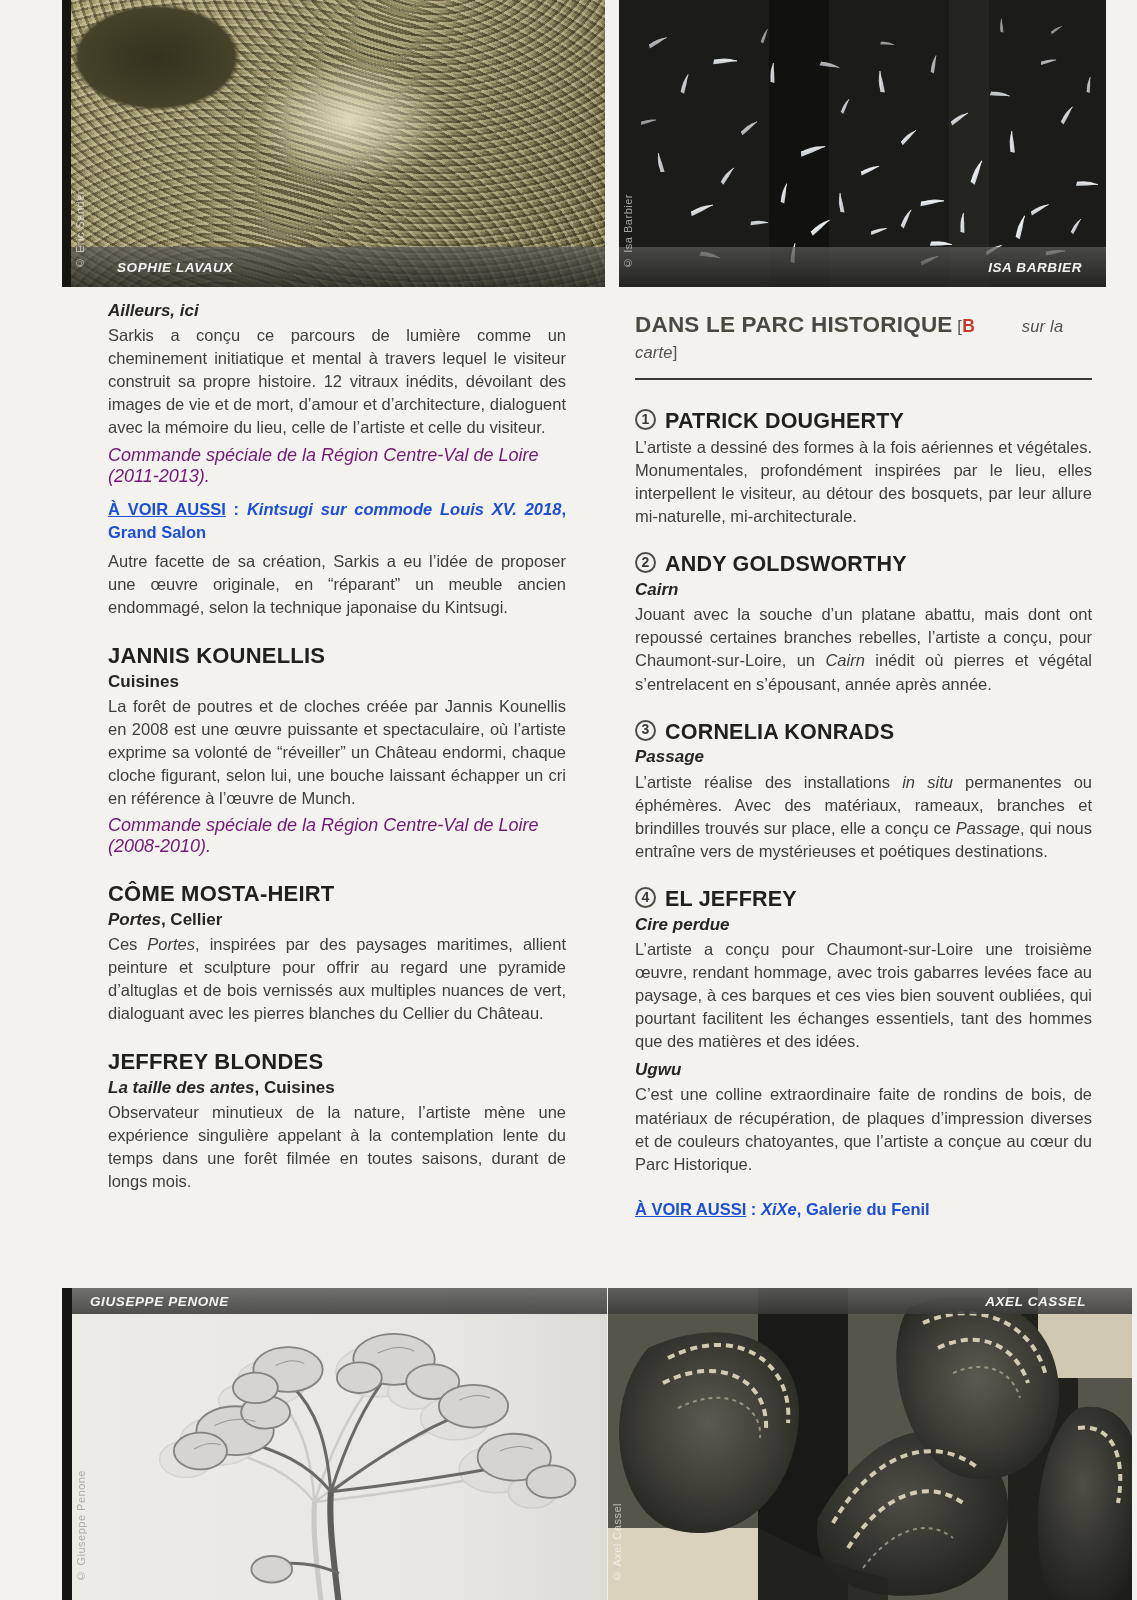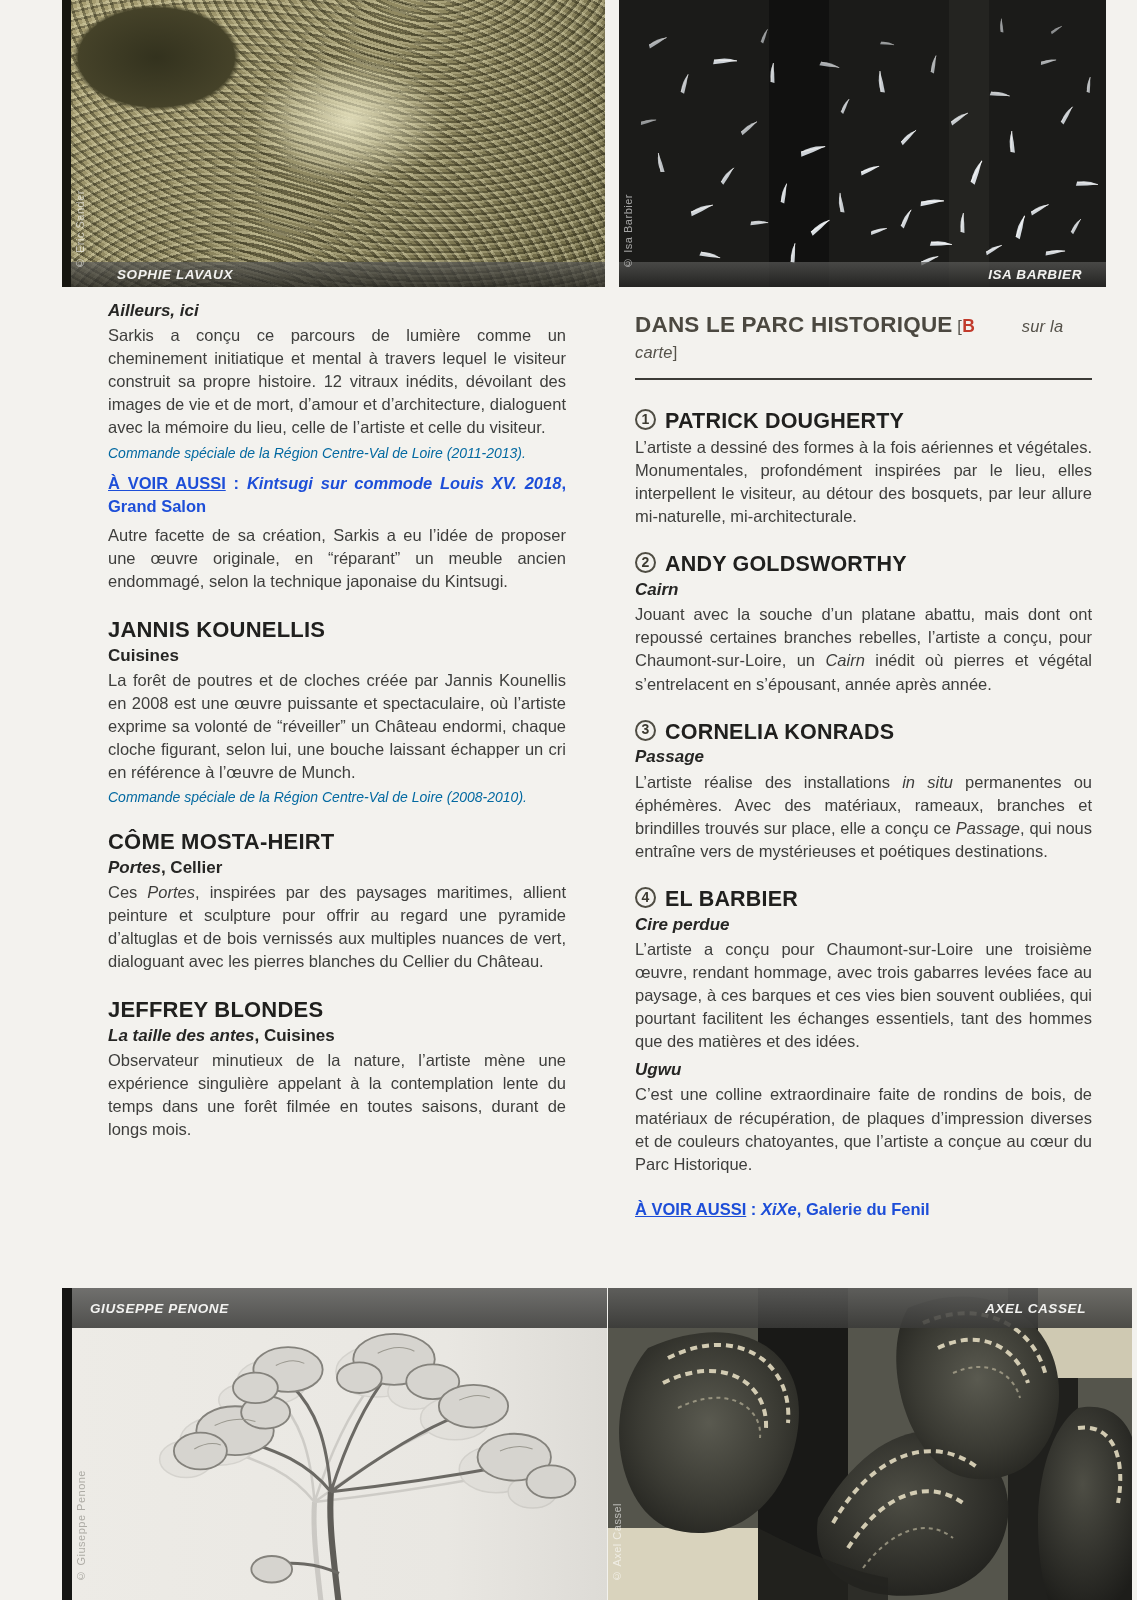--- a/index.html
+++ b/index.html
@@ -13,38 +13,38 @@
       radial-gradient(ellipse 150px 95px at 16% 20%, #33321e 0%, #454229 52%, rgba(69,66,41,0) 56%),
       radial-gradient(ellipse 140px 90px at 52% 42%, rgba(238,234,200,.85) 0%, rgba(238,234,200,0) 70%),
       repeating-radial-gradient(ellipse 430px 310px at 68% -18%, rgba(40,38,18,.38) 0 3px, rgba(224,218,176,.30) 3px 6px, rgba(0,0,0,0) 6px 10px),
       repeating-radial-gradient(ellipse 520px 390px at 28% 122%, rgba(28,26,14,.34) 0 3px, rgba(232,227,188,.32) 3px 6px, rgba(0,0,0,0) 6px 11px),
       linear-gradient(135deg,#a89f73 0%,#8e8760 45%,#6e6946 100%);}
   .photo-tr{left:619px;top:0;width:487px;height:287px;background:linear-gradient(90deg,#191917 0%,#232320 30%,#15514f00 0),linear-gradient(90deg,#1a1a18 0%,#262622 35%,#151513 60%,#2a2a26 100%);}
   .photo-bl{left:62px;top:1288px;width:535px;height:312px;border-left:10px solid #151513;background:linear-gradient(90deg,#edebe6 0%,#e9e7e2 70%,#dddbd6 100%);}
   .photo-br{left:608px;top:1288px;width:524px;height:312px;background:#33332e;}
   .photo svg{position:absolute;inset:0;}
 
-  .capband{position:absolute;left:0;right:0;bottom:0;height:25px;background:linear-gradient(rgba(90,90,88,.72),rgba(38,38,36,.78));display:flex;align-items:center;}
+  .capband{position:absolute;left:0;right:0;bottom:0;height:40px;background:linear-gradient(rgba(90,90,88,.72),rgba(38,38,36,.78));display:flex;align-items:center;}
   .capband-top2{justify-content:flex-end;}
   .capband span{color:#f2f2f0;font-style:italic;font-weight:700;font-size:13.5px;letter-spacing:.6px;}
-  .bandtop{position:absolute;left:0;right:0;top:0;height:40px;background:linear-gradient(rgba(95,95,93,.88),rgba(58,58,56,.88));display:flex;align-items:center;z-index:3;}
+  .bandtop{position:absolute;left:0;right:0;top:0;height:26px;background:linear-gradient(rgba(95,95,93,.88),rgba(58,58,56,.88));display:flex;align-items:center;z-index:3;}
   .pad-l{padding-left:46px;} .pad-l2{padding-left:18px;} .pad-r{padding-right:24px;} .pad-r2{padding-right:46px;}
   .vcredit{position:absolute;left:3px;bottom:18px;writing-mode:vertical-rl;transform:rotate(180deg);font-size:11px;color:rgba(255,255,255,.6);letter-spacing:.5px;z-index:2;}
   .vcredit-dark{color:rgba(120,118,112,.55);}
 
   
   .col{position:absolute;top:300px;}
   .col-left{left:108px;width:458px;}
   .col-right{left:635px;width:457px;}
   section{margin-bottom:23px;}
   h2{margin:0 0 1px 0;font-size:22px;font-weight:700;color:#20201e;letter-spacing:.2px;line-height:1.25;}
   .work{margin:0 0 2px 0;font-size:17px;font-weight:700;color:#262624;line-height:1.3;}
   .it{font-style:italic;}
   .body{margin:0 0 6px 0;font-size:16.5px;line-height:1.4;color:#3e3e3c;text-align:justify;}
-  .note{margin:-1px 0 11px 0;font-size:14px;font-style:italic;color:#0369a1;}
+  .note{margin:-1px 0 11px 0;font-size:18px;font-style:italic;color:#701a75;}
   .seealso{font-weight:700;color:#1d4ed8;}
   .seealso .ul{text-decoration:underline;}
   .num{display:inline-flex;align-items:center;justify-content:center;width:21px;height:21px;border:2px solid #4f4d43;border-radius:50%;font-size:14px;font-weight:700;color:#3b392f;margin-right:9px;position:relative;top:-2px;box-sizing:border-box;}
   .parkhead{margin:12px 0 0 0;font-size:22.5px;font-weight:700;color:#4b4840;letter-spacing:.2px;}
   .parkhead .brk{font-weight:400;font-size:16.5px;color:#55524a;}
   .parkhead .marker{color:#c13a2b;font-weight:700;font-size:17.5px;font-style:normal;}
   .parkhead .mnote{font-weight:400;font-style:italic;font-size:16.5px;color:#55524a;padding-left:42px;}
   .rule{border:none;border-top:2px solid #3c3b37;margin:14px 0 0 0;}
   .col-right section:first-of-type{margin-top:28px;}
   .rsec h2{display:flex;align-items:center;font-size:21.5px;}
@@ -183,21 +183,21 @@
           <span class="num">3</span>
           <span>CORNELIA KONRADS</span>
         </h2>
       <p class="work it">Passage</p>
       <p class="body"><span>L’artiste réalise des installations </span><span class="it">in situ</span><span> permanentes ou éphémères. Avec des matériaux, rameaux, branches et brindilles trouvés sur place, elle a conçu ce </span><span class="it">Passage</span><span>, qui nous entraîne vers de mystérieuses et poétiques destinations.</span></p>
     </section>
 
     <section class="rsec">
       <h2>
           <span class="num">4</span>
-          <span>EL BARBIER</span>
+          <span>EL JEFFREY</span>
         </h2>
       <p class="work it">Cire perdue</p>
       <p class="body">L’artiste a conçu pour Chaumont-sur-Loire une troisième œuvre, rendant hommage, avec trois gabarres levées face au paysage, à ces barques et ces vies bien souvent oubliées, qui pourtant facilitent les échanges essentiels, tant des hommes que des matières et des idées.</p>
       <p class="work it">Ugwu</p>
       <p class="body">C’est une colline extraordinaire faite de rondins de bois, de matériaux de récupération, de plaques d’impression diverses et de couleurs chatoyantes, que l’artiste a conçue au cœur du Parc Historique.</p>
       <p class="body seealso gap-see"><span class="ul">À VOIR AUSSI</span><span> : </span><span class="it">XiXe</span><span>, </span><span>Galerie du Fenil</span></p>
     </section>
 
   </div>
 

